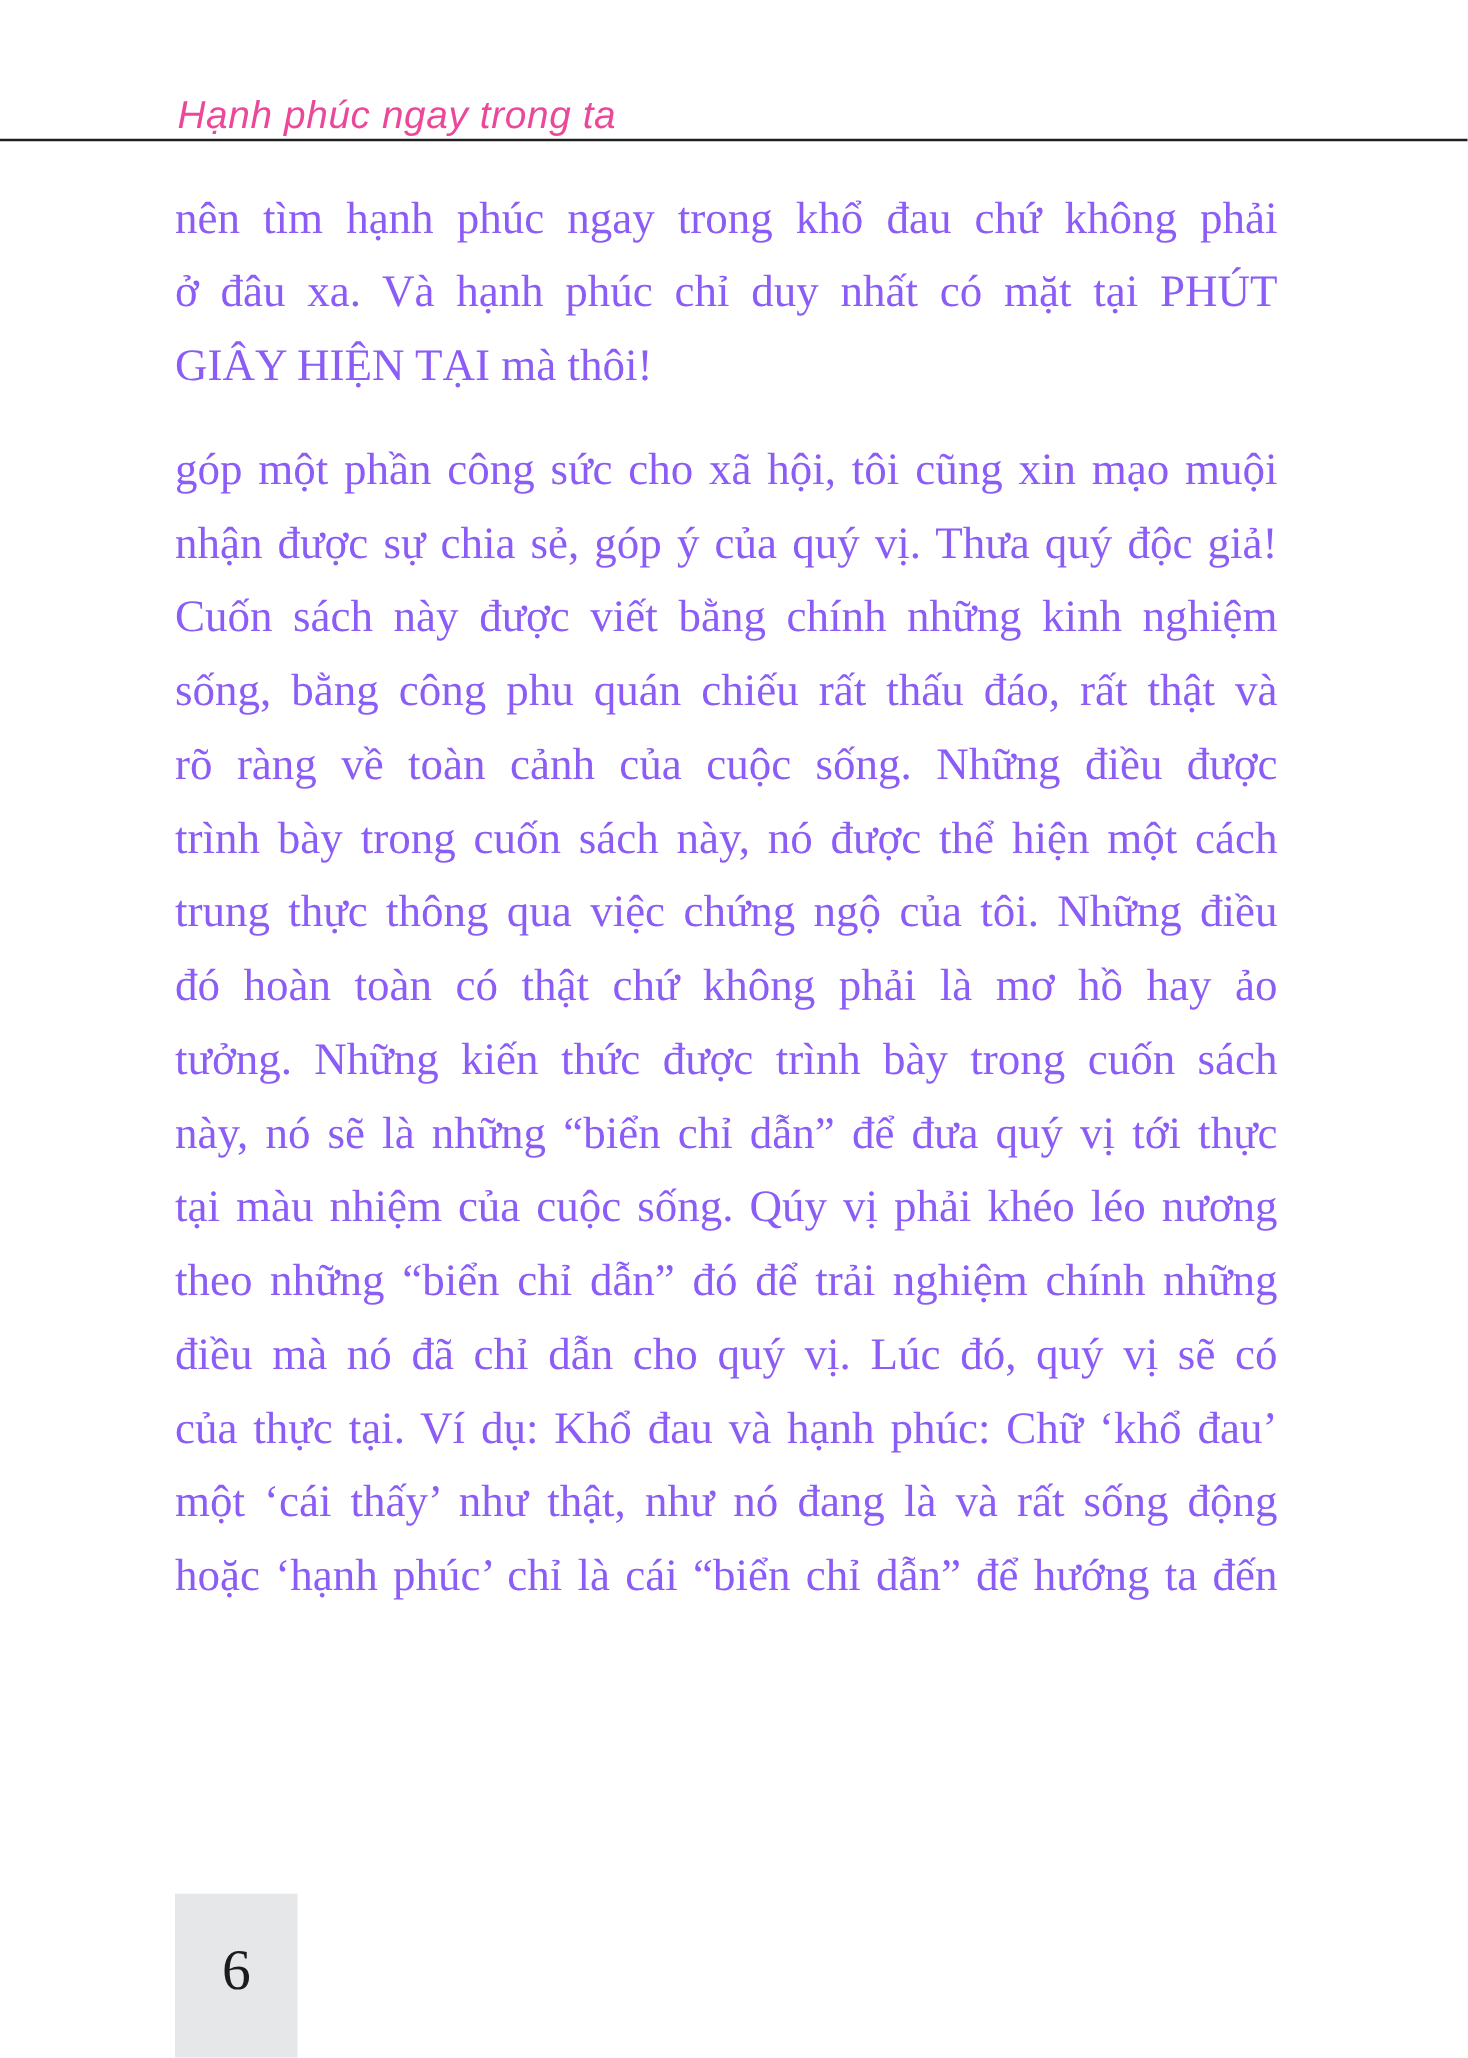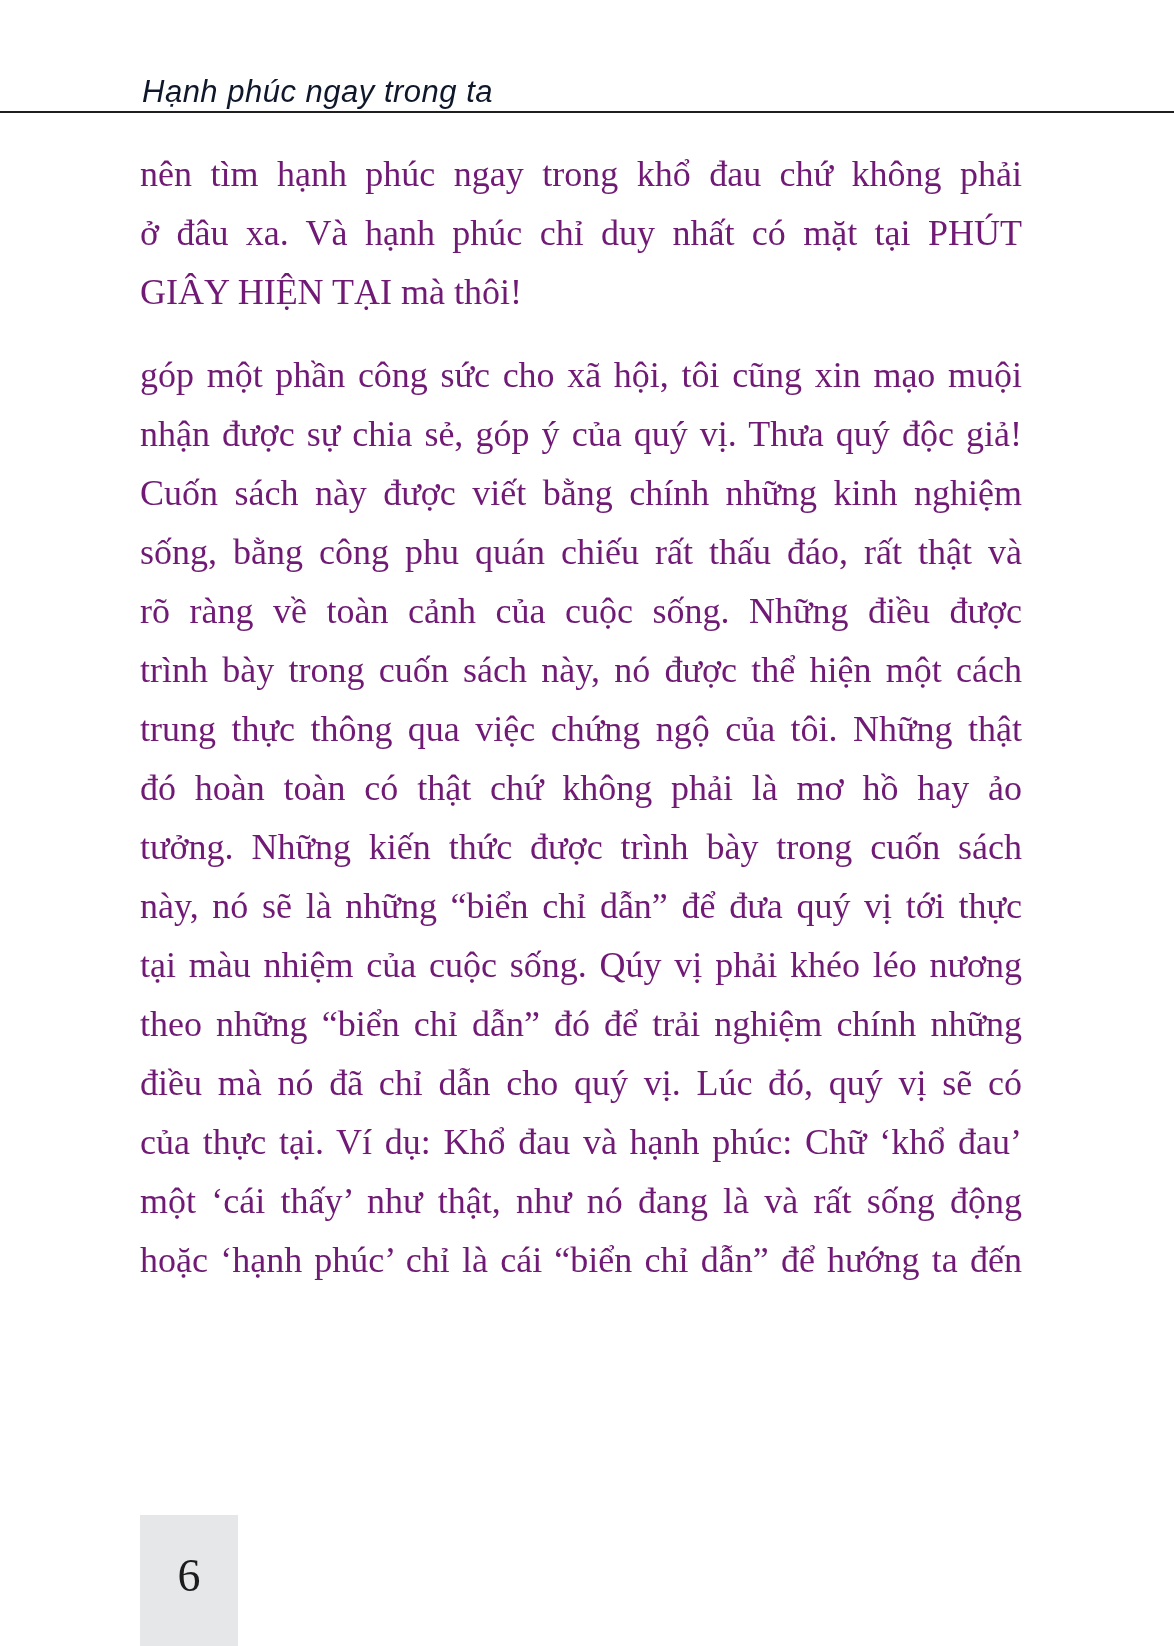--- a/index.html
+++ b/index.html
@@ -15,39 +15,39 @@
     font-family: "Liberation Serif", serif;
   }
   .running-header {
     position: absolute;
     left: 142px;
     top: 74px;
     font-family: "Liberation Sans", sans-serif;
     font-style: italic;
     font-size: 31px;
     letter-spacing: 0.5px;
-    color: #0f172a;
+    color: #ec4899;
     white-space: nowrap;
   }
   .header-rule {
     position: absolute;
     left: 0;
     top: 111px;
     width: 1174px;
     height: 2px;
     background: #1f1f1f;
   }
   .text-block {
     position: absolute;
     left: 140px;
     top: 145px;
     width: 882px;
     font-size: 36px;
     line-height: 59px;
-    color: #701a75;
+    color: #8b5cf6;
   }
   .paragraph { margin: 0; }
   .paragraph + .paragraph { margin-top: 24px; }
   .text-line {
     text-align: justify;
     text-align-last: justify;
     white-space: normal;
   }
   .text-line.no-just {
     text-align: center;
@@ -92,21 +92,21 @@
       <div class="text-line no-just">GIÂY HIỆN TẠI mà thôi!</div>
     </div>
 
     <div class="paragraph">
       <div class="text-line">góp một phần công sức cho xã hội, tôi cũng xin mạo muội</div>
       <div class="text-line">nhận được sự chia sẻ, góp ý của quý vị. Thưa quý độc giả!</div>
       <div class="text-line">Cuốn sách này được viết bằng chính những kinh nghiệm</div>
       <div class="text-line">sống, bằng công phu quán chiếu rất thấu đáo, rất thật và</div>
       <div class="text-line">rõ ràng về toàn cảnh của cuộc sống. Những điều được</div>
       <div class="text-line">trình bày trong cuốn sách này, nó được thể hiện một cách</div>
-      <div class="text-line">trung thực thông qua việc chứng ngộ của tôi. Những thật</div>
+      <div class="text-line">trung thực thông qua việc chứng ngộ của tôi. Những điều</div>
       <div class="text-line">đó hoàn toàn có thật chứ không phải là mơ hồ hay ảo</div>
       <div class="text-line">tưởng. Những kiến thức được trình bày trong cuốn sách</div>
       <div class="text-line">này, nó sẽ là những “biển chỉ dẫn” để đưa quý vị tới thực</div>
       <div class="text-line">tại màu nhiệm của cuộc sống. Qúy vị phải khéo léo nương</div>
       <div class="text-line">theo những “biển chỉ dẫn” đó để trải nghiệm chính những</div>
       <div class="text-line">điều mà nó đã chỉ dẫn cho quý vị. Lúc đó, quý vị sẽ có</div>
       <div class="text-line">của thực tại. Ví dụ: Khổ đau và hạnh phúc: Chữ ‘khổ đau’</div>
       <div class="text-line">một ‘cái thấy’ như thật, như nó đang là và rất sống động</div>
       <div class="text-line">hoặc ‘hạnh phúc’ chỉ là cái “biển chỉ dẫn” để hướng ta đến</div>
     </div>

